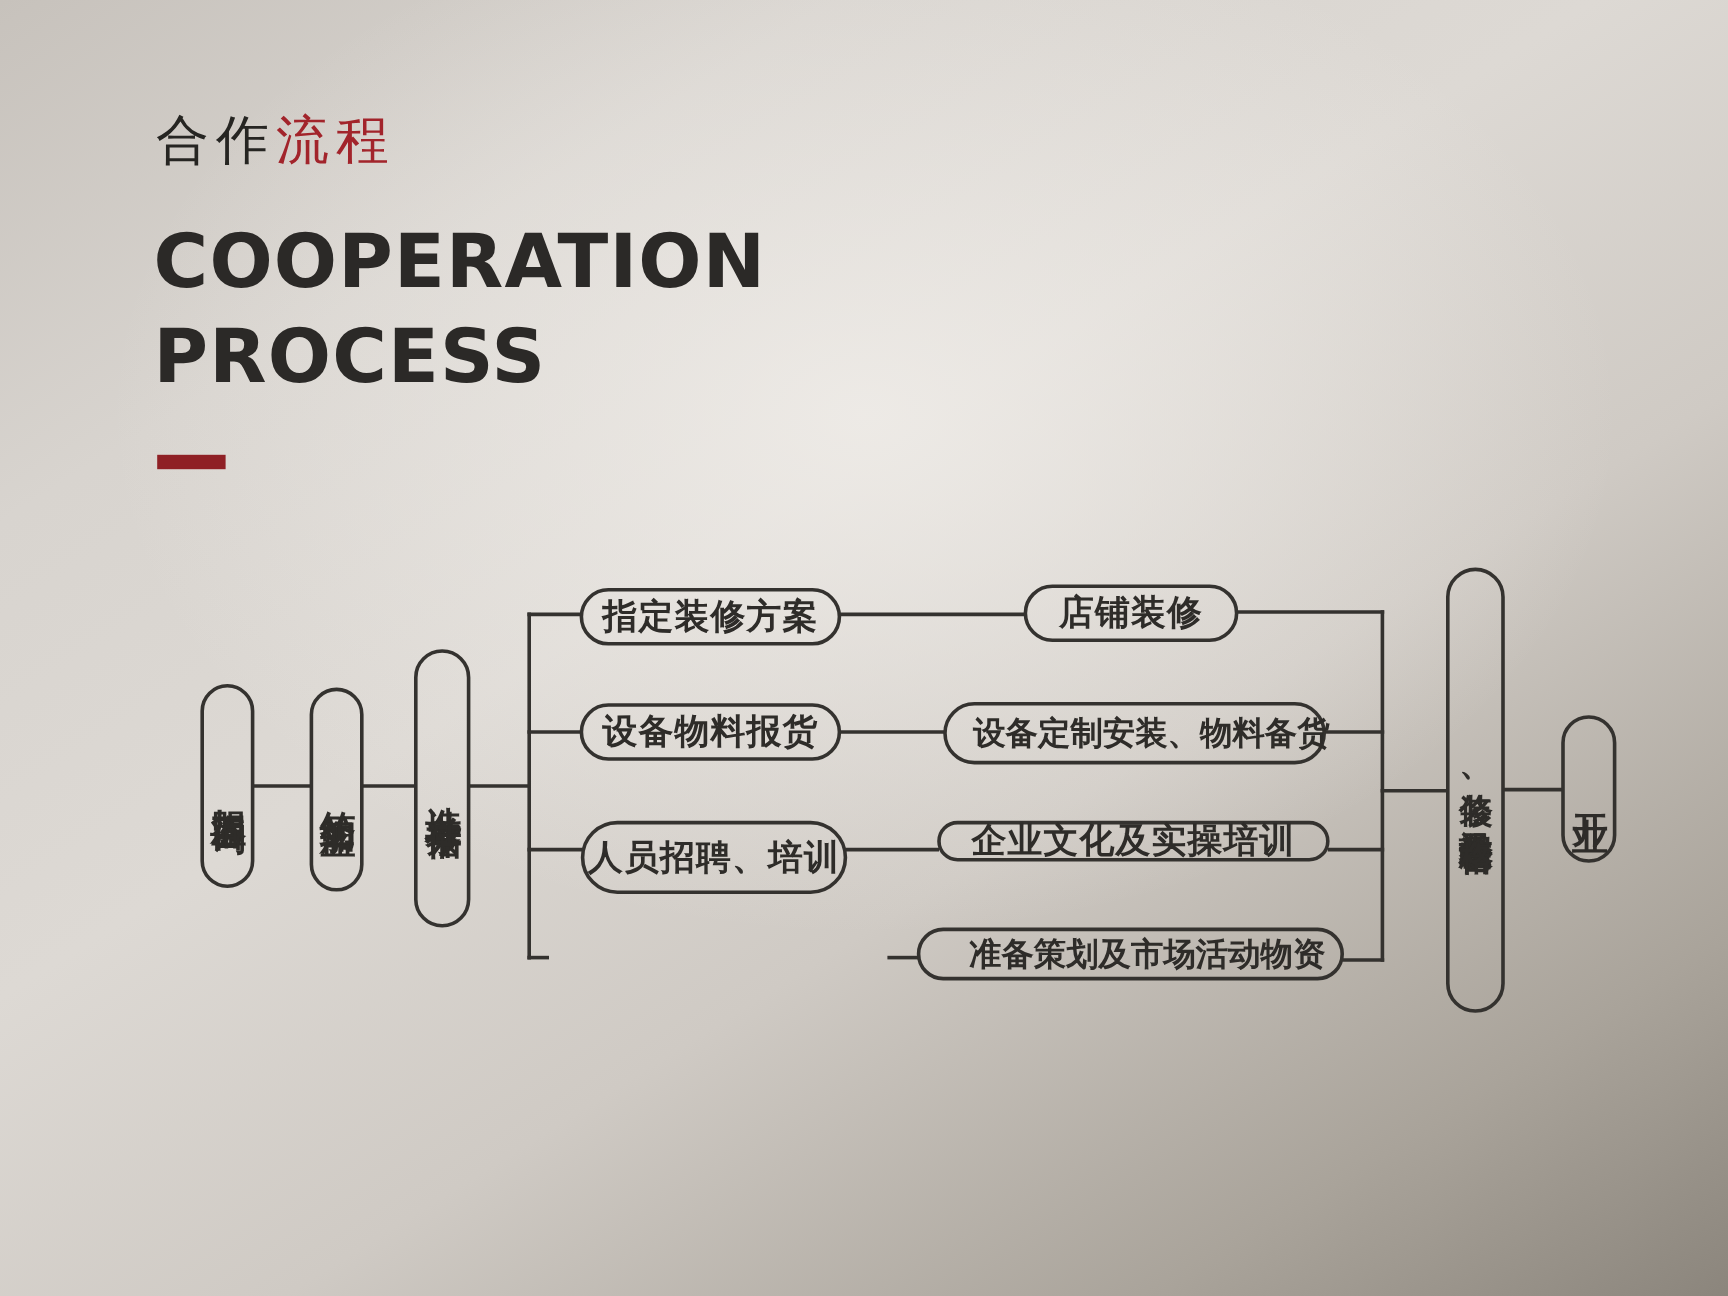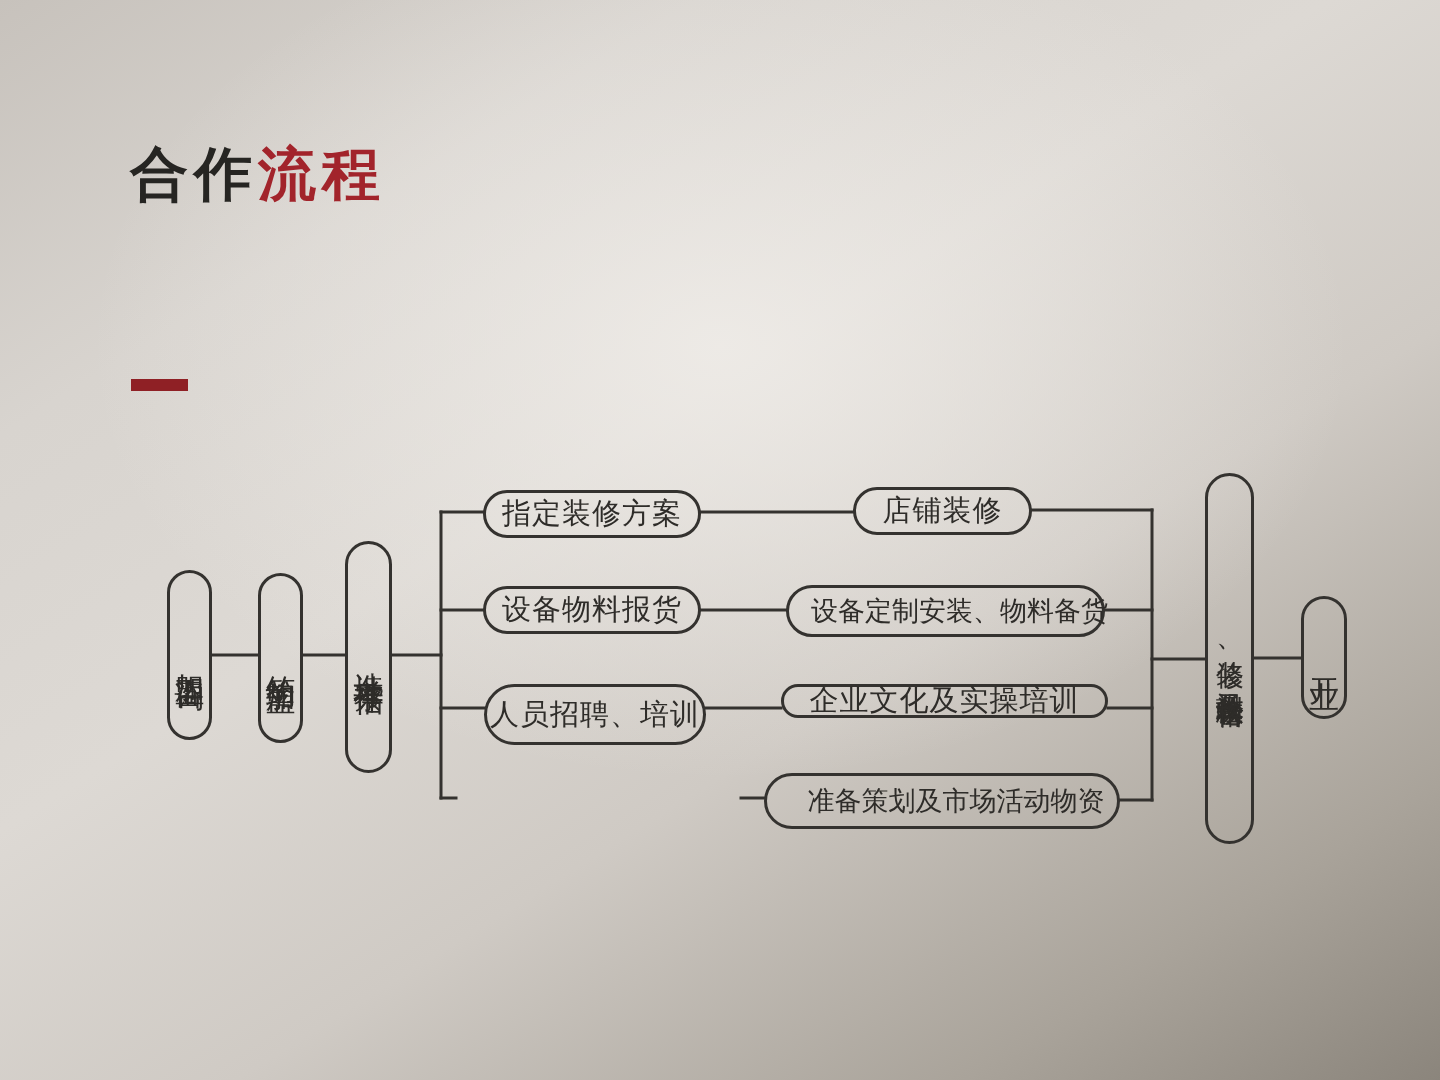--- a/index.html
+++ b/index.html
@@ -4,42 +4,46 @@
 <style>
   html,body{margin:0;padding:0;}
   body{width:1440px;height:1080px;overflow:hidden;font-family:"DejaVu Sans","Liberation Sans",sans-serif;}
   .canvas{
     position:relative;width:1440px;height:1080px;
     background:
       radial-gradient(ellipse 900px 620px at 50% 32%, rgba(240,237,233,.85), rgba(240,237,233,0) 70%),
       linear-gradient(148deg,#c7c2bc 0%,#d8d4cf 22%,#ddd9d4 42%,#cfcac4 62%,#a9a39a 85%,#8b857c 100%);
   }
   
-  .title-zh{position:absolute;left:130px;top:88px;font-size:58px;letter-spacing:6px;color:#262522;font-weight:700;margin-top:48px;}
+  .title-zh{position:absolute;left:130px;top:88px;font-size:44px;letter-spacing:6px;color:#262522;font-weight:400;}
   .title-zh .red{color:#a2242b;}
   .title-en{position:absolute;left:128px;top:178px;font-size:62px;line-height:1.28;font-weight:800;letter-spacing:1px;color:#2b2927;}
   .red-dash{position:absolute;left:131px;top:379px;width:57px;height:12px;background:#8f2025;}
   
   .lines{position:absolute;left:0;top:0;width:1440px;height:1080px;}
   .pill{
     position:absolute;box-sizing:border-box;border:3px solid #34322f;border-radius:999px;
     display:flex;align-items:center;justify-content:center;color:#2e2c29;
   }
-  .pill .t{white-space:nowrap;}
+  .pill .t{white-space:nowrap;font-weight:bold;}
   .pill.h .t{font-size:29px;letter-spacing:1px;}
   .pill.h.tight .t{font-size:27px;letter-spacing:0;margin-left:28px;}
   .pill.v .t{writing-mode:vertical-rl;text-orientation:upright;font-size:30px;letter-spacing:3px;line-height:1;}
   .pill.v.long .t{font-size:28px;letter-spacing:1px;}
 </style>
 </head>
 <body>
 
 <div class="canvas">
 
   <div class="title-zh"><span>合作</span><span class="red">流程</span></div>
+  <div class="title-en">
+    <div>COOPERATION</div>
+    <div>PROCESS</div>
+  </div>
   <div class="red-dash"></div>
 
   <svg class="lines" viewBox="0 0 1440 1080" xmlns="http://www.w3.org/2000/svg">
     <g stroke="#34322f" stroke-width="3" stroke-linecap="square" fill="none">
 
       <line x1="212" y1="655" x2="258" y2="655"></line>
       <line x1="303" y1="655" x2="345" y2="655"></line>
       <line x1="392" y1="655" x2="441" y2="655"></line>
 
       <line x1="441" y1="512" x2="441" y2="798"></line>
@@ -89,21 +93,21 @@
       <span class="t">设备定制安装、物料备货</span>
     </div>
 
   <div class="pill h" style="left:484px;top:684px;width:222px;height:61px">
       <span class="t">人员招聘、培训</span>
     </div>
   <div class="pill h" style="left:781px;top:684px;width:327px;height:34px">
       <span class="t">企业文化及实操培训</span>
     </div>
 
-  <div class="pill h tight" style="left:764px;top:773px;width:356px;height:56px">
+  <div class="pill h tight" style="left:764px;top:773px;width:356px;height:44px">
       <span class="t">准备策划及市场活动物资</span>
     </div>
 
   <div class="pill v long" style="left:1205px;top:473px;width:49px;height:371px">
       <span class="t">装修、设备及培训验收合格</span>
     </div>
   <div class="pill v" style="left:1301px;top:596px;width:46px;height:123px">
       <span class="t">开业</span>
     </div>
 

